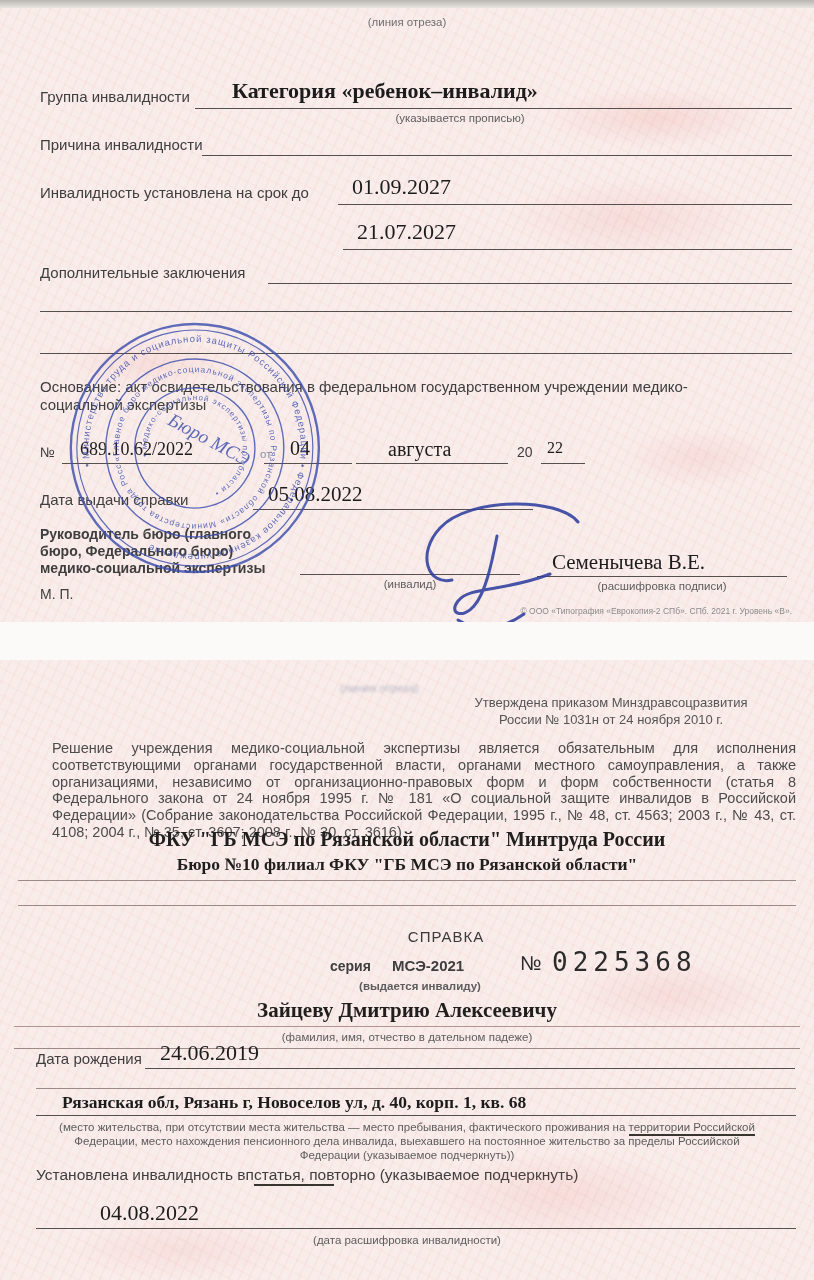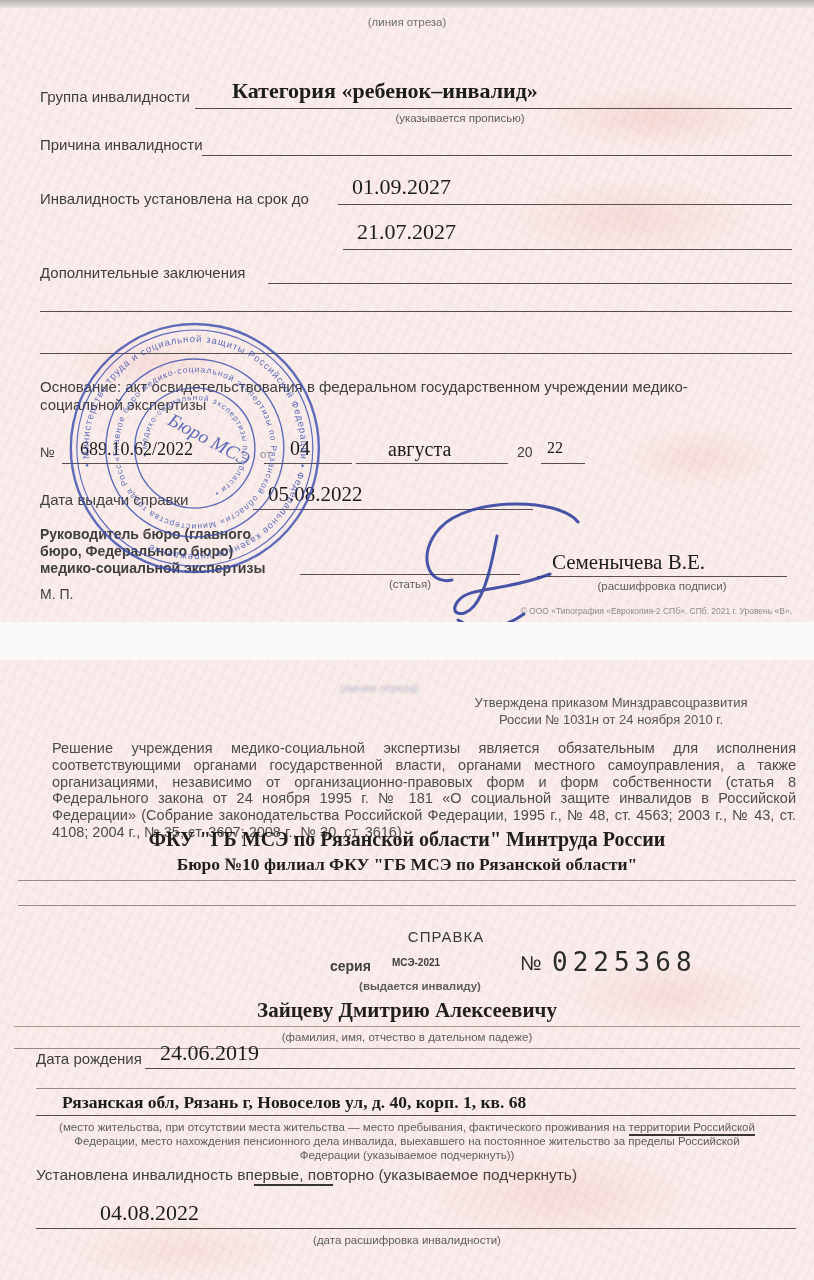--- a/index.html
+++ b/index.html
@@ -42,21 +42,21 @@
     <div class="blob" style="left:620px;top:420px;width:160px;height:60px;background:radial-gradient(ellipse,rgba(232,110,100,.12),transparent 70%);"></div>
 
     <div class="abs lbl" style="left:40px;top:80px;">Группа инвалидности</div>
     <div class="abs val" style="left:232px;top:70px;font-size:22px;font-weight:bold;">Категория «ребенок–инвалид»</div>
     <div class="abs line" style="left:195px;top:100px;width:597px;"></div>
     <div class="abs cap center" style="left:330px;top:104px;width:260px;">(указывается прописью)</div>
 
     <div class="abs lbl" style="left:40px;top:128px;">Причина инвалидности</div>
     <div class="abs line" style="left:202px;top:147px;width:590px;"></div>
 
-    <div class="abs lbl" style="left:40px;top:182px;">Инвалидность установлена на срок до</div>
+    <div class="abs lbl" style="left:40px;top:176px;">Инвалидность установлена на срок до</div>
     <div class="abs val" style="left:352px;top:166px;font-size:22px;">01.09.2027</div>
     <div class="abs line" style="left:338px;top:196px;width:454px;"></div>
 
     <div class="abs val" style="left:357px;top:211px;font-size:22px;">21.07.2027</div>
     <div class="abs line" style="left:343px;top:241px;width:449px;"></div>
 
     <div class="abs lbl" style="left:40px;top:256px;">Дополнительные заключения</div>
     <div class="abs line" style="left:268px;top:275px;width:524px;"></div>
     <div class="abs line" style="left:40px;top:303px;width:752px;"></div>
     <div class="abs line" style="left:40px;top:345px;width:752px;"></div>
@@ -76,21 +76,21 @@
     <div class="abs line" style="left:541px;top:455px;width:44px;"></div>
 
     <div class="abs lbl" style="left:40px;top:483px;">Дата выдачи справки</div>
     <div class="abs val" style="left:268px;top:474px;font-size:21px;">05.08.2022</div>
     <div class="abs line" style="left:253px;top:501px;width:280px;"></div>
 
     <div class="abs lbl pre" style="left:40px;top:518px;font-weight:bold;font-size:14px;line-height:17px;">Руководитель бюро (главного
 бюро, Федерального бюро)
 медико-социальной экспертизы</div>
     <div class="abs line" style="left:300px;top:566px;width:220px;"></div>
-    <div class="abs cap center" style="left:330px;top:570px;width:160px;">(статья)</div>
+    <div class="abs cap center" style="left:330px;top:570px;width:160px;">(инвалид)</div>
     <div class="abs val" style="left:552px;top:542px;font-size:21px;">Семенычева В.Е.</div>
     <div class="abs line" style="left:537px;top:568px;width:250px;"></div>
     <div class="abs cap center" style="left:557px;top:572px;width:210px;">(расшифровка подписи)</div>
     <div class="abs lbl" style="left:40px;top:578px;font-size:14px;">М. П.</div>
     <div class="abs" style="right:22px;top:598px;font-size:8.5px;color:#8b8b8b;">© ООО «Типография «Еврокопия-2 СПб». СПб. 2021 г. Уровень «В».</div>
 
     <svg class="abs" style="left:55px;top:312px;transform:rotate(-10deg);opacity:.82;" width="280" height="258" viewBox="0 0 280 258">
       <g fill="none" stroke="#3d4fae">
         <circle cx="140" cy="128" r="124" stroke-width="2.4"></circle>
         <circle cx="140" cy="128" r="118" stroke-width="1.2"></circle>
@@ -135,21 +135,21 @@
     <div class="abs" style="left:52px;top:80px;width:744px;font-size:14.5px;color:#4c4c4c;text-align:justify;line-height:16.8px;">Решение учреждения медико-социальной экспертизы является обязательным для исполнения соответствующими органами государственной власти, органами местного самоуправления, а также организациями, независимо от организационно-правовых форм и форм собственности (статья 8 Федерального закона от 24 ноября 1995 г. № 181 «О социальной защите инвалидов в Российской Федерации» (Собрание законодательства Российской Федерации, 1995 г., № 48, ст. 4563; 2003 г., № 43, ст. 4108; 2004 г., № 35, ст. 3607; 2008 г., № 30, ст. 3616)</div>
 
     <div class="abs serifbold center" style="left:0;top:168px;width:100%;font-size:20px;">ФКУ "ГБ МСЭ по Рязанской области" Минтруда России</div>
     <div class="abs serifbold center" style="left:0;top:194px;width:100%;font-size:17.5px;">Бюро №10 филиал ФКУ "ГБ МСЭ по Рязанской области"</div>
     <div class="abs line-lt" style="left:18px;top:220px;width:778px;"></div>
     <div class="abs line-lt" style="left:18px;top:245px;width:778px;"></div>
 
     <div class="abs center" style="left:11px;top:268px;width:100%;font-size:15px;font-weight:normal;letter-spacing:1px;color:#3a3a3a;margin-left:28px;">СПРАВКА</div>
 
     <div class="abs lbl" style="left:330px;top:298px;font-weight:bold;font-size:14px;">серия</div>
-    <div class="abs lbl" style="left:392px;top:297px;font-weight:bold;font-size:10px;">МСЭ-2021</div>
+    <div class="abs lbl" style="left:392px;top:297px;font-weight:bold;font-size:15px;">МСЭ-2021</div>
     <div class="abs" style="left:520px;top:292px;font-size:20px;color:#2b2b2b;">№</div>
     <div class="abs serial" style="left:552px;top:287px;font-size:26px;">0225368</div>
     <div class="abs cap center" style="left:320px;top:320px;width:200px;font-weight:bold;">(выдается инвалиду)</div>
 
     <div class="abs serifbold center" style="left:0;top:338px;width:100%;font-size:21px;">Зайцеву Дмитрию Алексеевичу</div>
     <div class="abs line-lt" style="left:14px;top:366px;width:786px;border-top-color:#b09492;"></div>
     <div class="abs cap center" style="left:0;top:371px;width:100%;">(фамилия, имя, отчество в дательном падеже)</div>
     <div class="abs line-lt" style="left:14px;top:388px;width:786px;"></div>
 
     <div class="abs lbl" style="left:36px;top:390px;">Дата рождения</div>
@@ -157,21 +157,21 @@
     <div class="abs line" style="left:145px;top:408px;width:650px;border-top-width:1px;"></div>
     <div class="abs line-lt" style="left:36px;top:428px;width:760px;"></div>
 
     <div class="abs val" style="left:62px;top:432px;font-size:17.5px;font-weight:bold;">Рязанская обл, Рязань г, Новоселов ул, д. 40, корп. 1, кв. 68</div>
     <div class="abs line" style="left:36px;top:455px;width:760px;border-top-width:1px;"></div>
     <div class="abs cap center" style="left:57px;top:461px;width:700px;white-space:normal;line-height:13.8px;">
       <span>(место жительства, при отсутствии места жительства — место пребывания, фактического проживания на </span><span class="u2">территории Российской</span><span> Федерации, место нахождения пенсионного дела инвалида, выехавшего на постоянное жительство за пределы Российской Федерации (указываемое подчеркнуть))</span>
     </div>
 
     <div class="abs lbl" style="left:36px;top:506px;font-size:15.5px;">
-      <span>Установлена инвалидность вп</span><span class="u2">ервые, пов</span><span>торно (указываемое подчеркнуть)</span>
+      <span>Установлена инвалидность вп</span><span class="u2">статья, пов</span><span>торно (указываемое подчеркнуть)</span>
     </div>
 
     <div class="abs val" style="left:100px;top:540px;font-size:22px;">04.08.2022</div>
     <div class="abs line" style="left:36px;top:568px;width:760px;border-top-width:1px;"></div>
     <div class="abs cap center" style="left:0;top:574px;width:100%;">(дата расшифровка инвалидности)</div>
 
     <div class="blob" style="left:560px;top:300px;width:220px;height:70px;background:radial-gradient(ellipse,rgba(232,110,100,.12),transparent 70%);"></div>
     <div class="blob" style="left:420px;top:490px;width:280px;height:90px;background:radial-gradient(ellipse,rgba(232,110,100,.13),transparent 70%);"></div>
     <div class="blob" style="left:60px;top:560px;width:240px;height:60px;background:radial-gradient(ellipse,rgba(232,110,100,.10),transparent 70%);"></div>
   </div>

